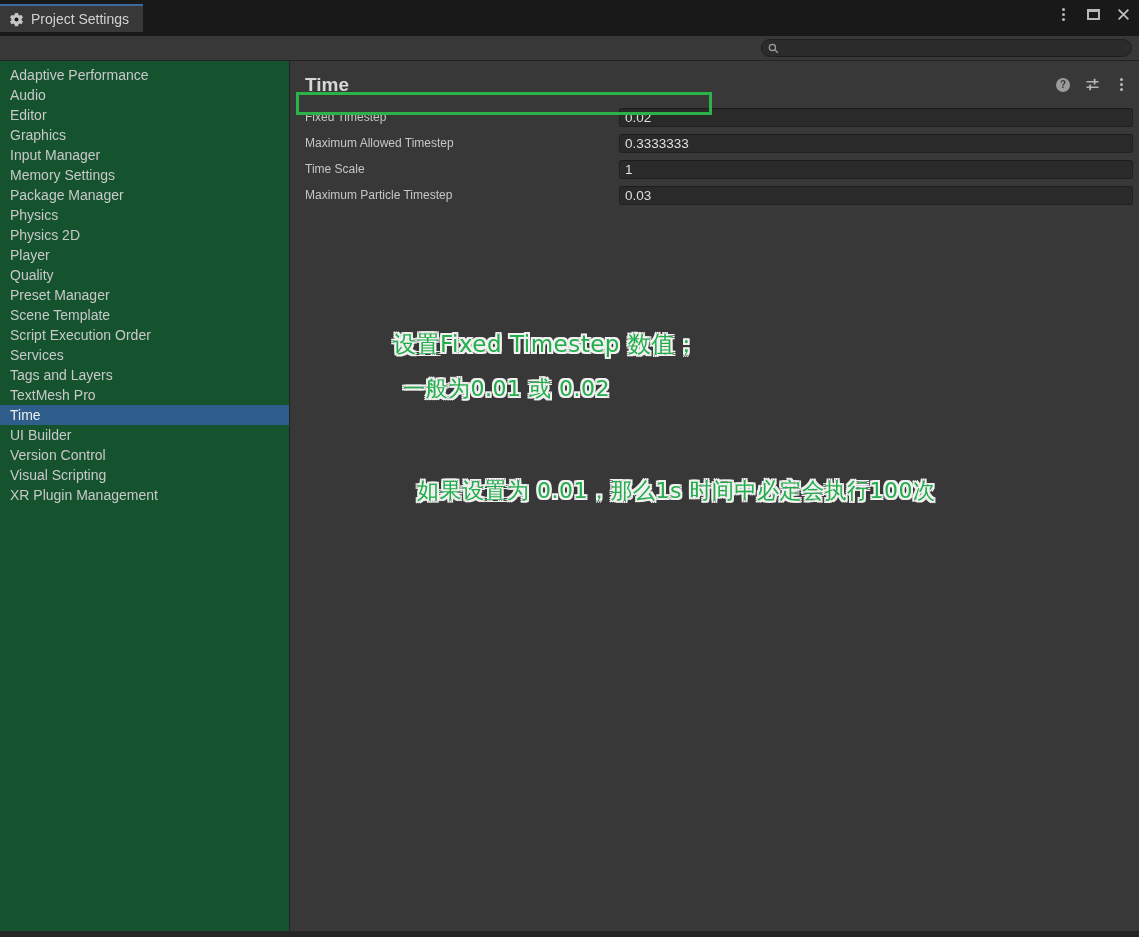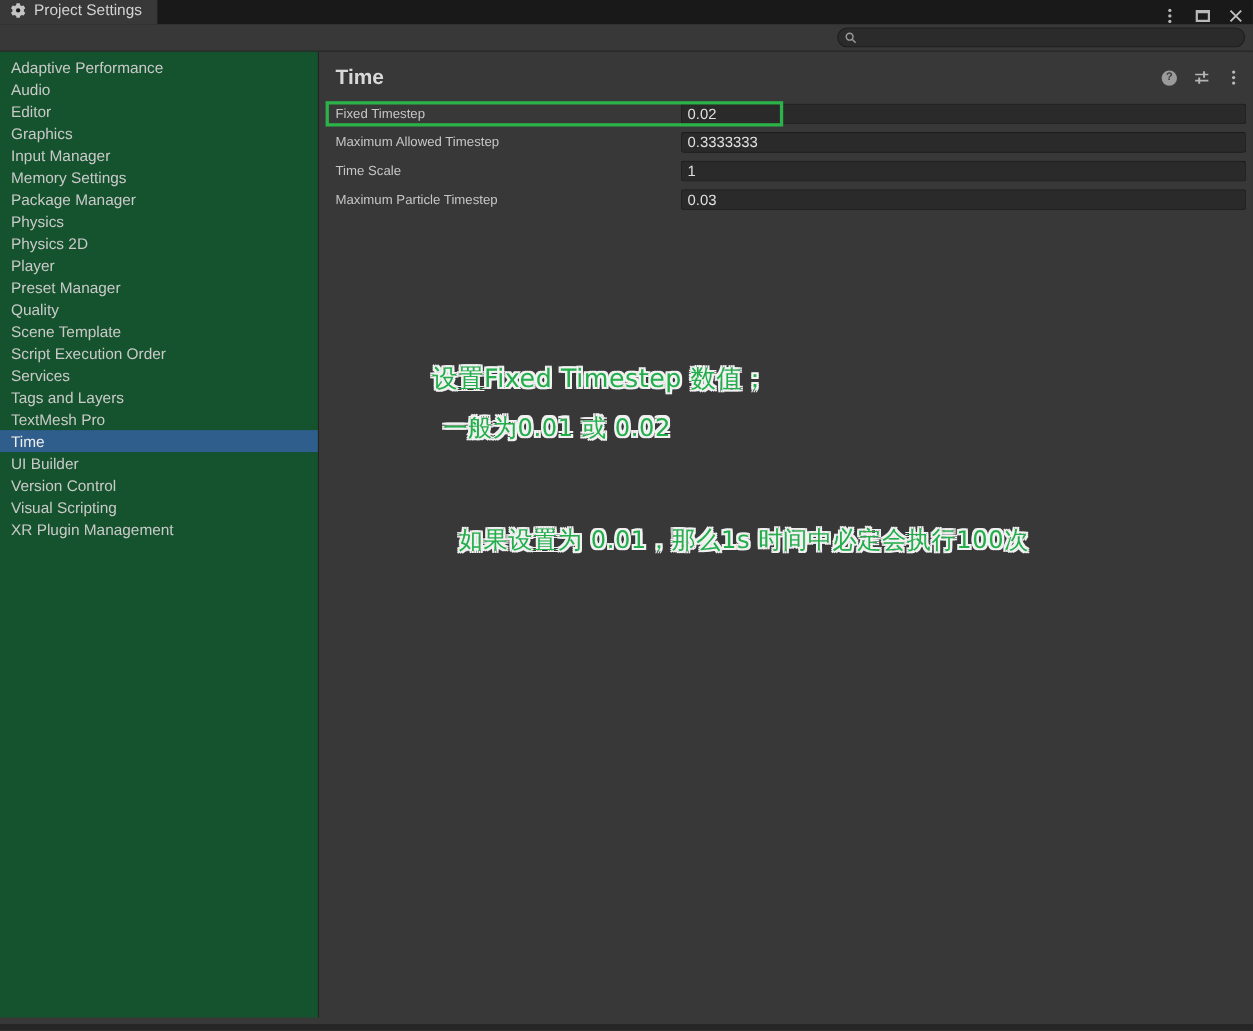--- a/index.html
+++ b/index.html
@@ -5,22 +5,22 @@
   * { margin:0; padding:0; box-sizing:border-box; }
   html,body { width:1139px; height:937px; overflow:hidden; }
   body {
     background:#383838;
     font-family:"Liberation Sans","DejaVu Sans",sans-serif;
     position:relative;
     color:#c8c8c8;
   }
   
   .titlebar {
-    height:22px; background:#191919;
-    display:flex; align-items:flex-end; position:relative;
+    height:36px; background:#191919;
+    display:flex; align-items:center; position:relative;
   }
   .tab {
     display:inline-flex; align-items:center; gap:7px;
     background:#383838; border-top:2px solid #3A6B9C;
     padding:0 14px 0 9px; height:28px; cursor:default;
   }
   .tab-title { color:#d2d2d2; font-size:14px; }
   .win-controls {
     position:absolute; right:8px; top:0; height:28px;
     display:flex; align-items:center; gap:14px;
@@ -163,24 +163,24 @@
       <div class="side-item">
     <span>Physics</span>
   </div>
       <div class="side-item">
     <span>Physics 2D</span>
   </div>
       <div class="side-item">
     <span>Player</span>
   </div>
       <div class="side-item">
+    <span>Quality</span>
+  </div>
+      <div class="side-item">
     <span>Preset Manager</span>
-  </div>
-      <div class="side-item">
-    <span>Quality</span>
   </div>
       <div class="side-item">
     <span>Scene Template</span>
   </div>
       <div class="side-item">
     <span>Script Execution Order</span>
   </div>
       <div class="side-item">
     <span>Services</span>
   </div>

